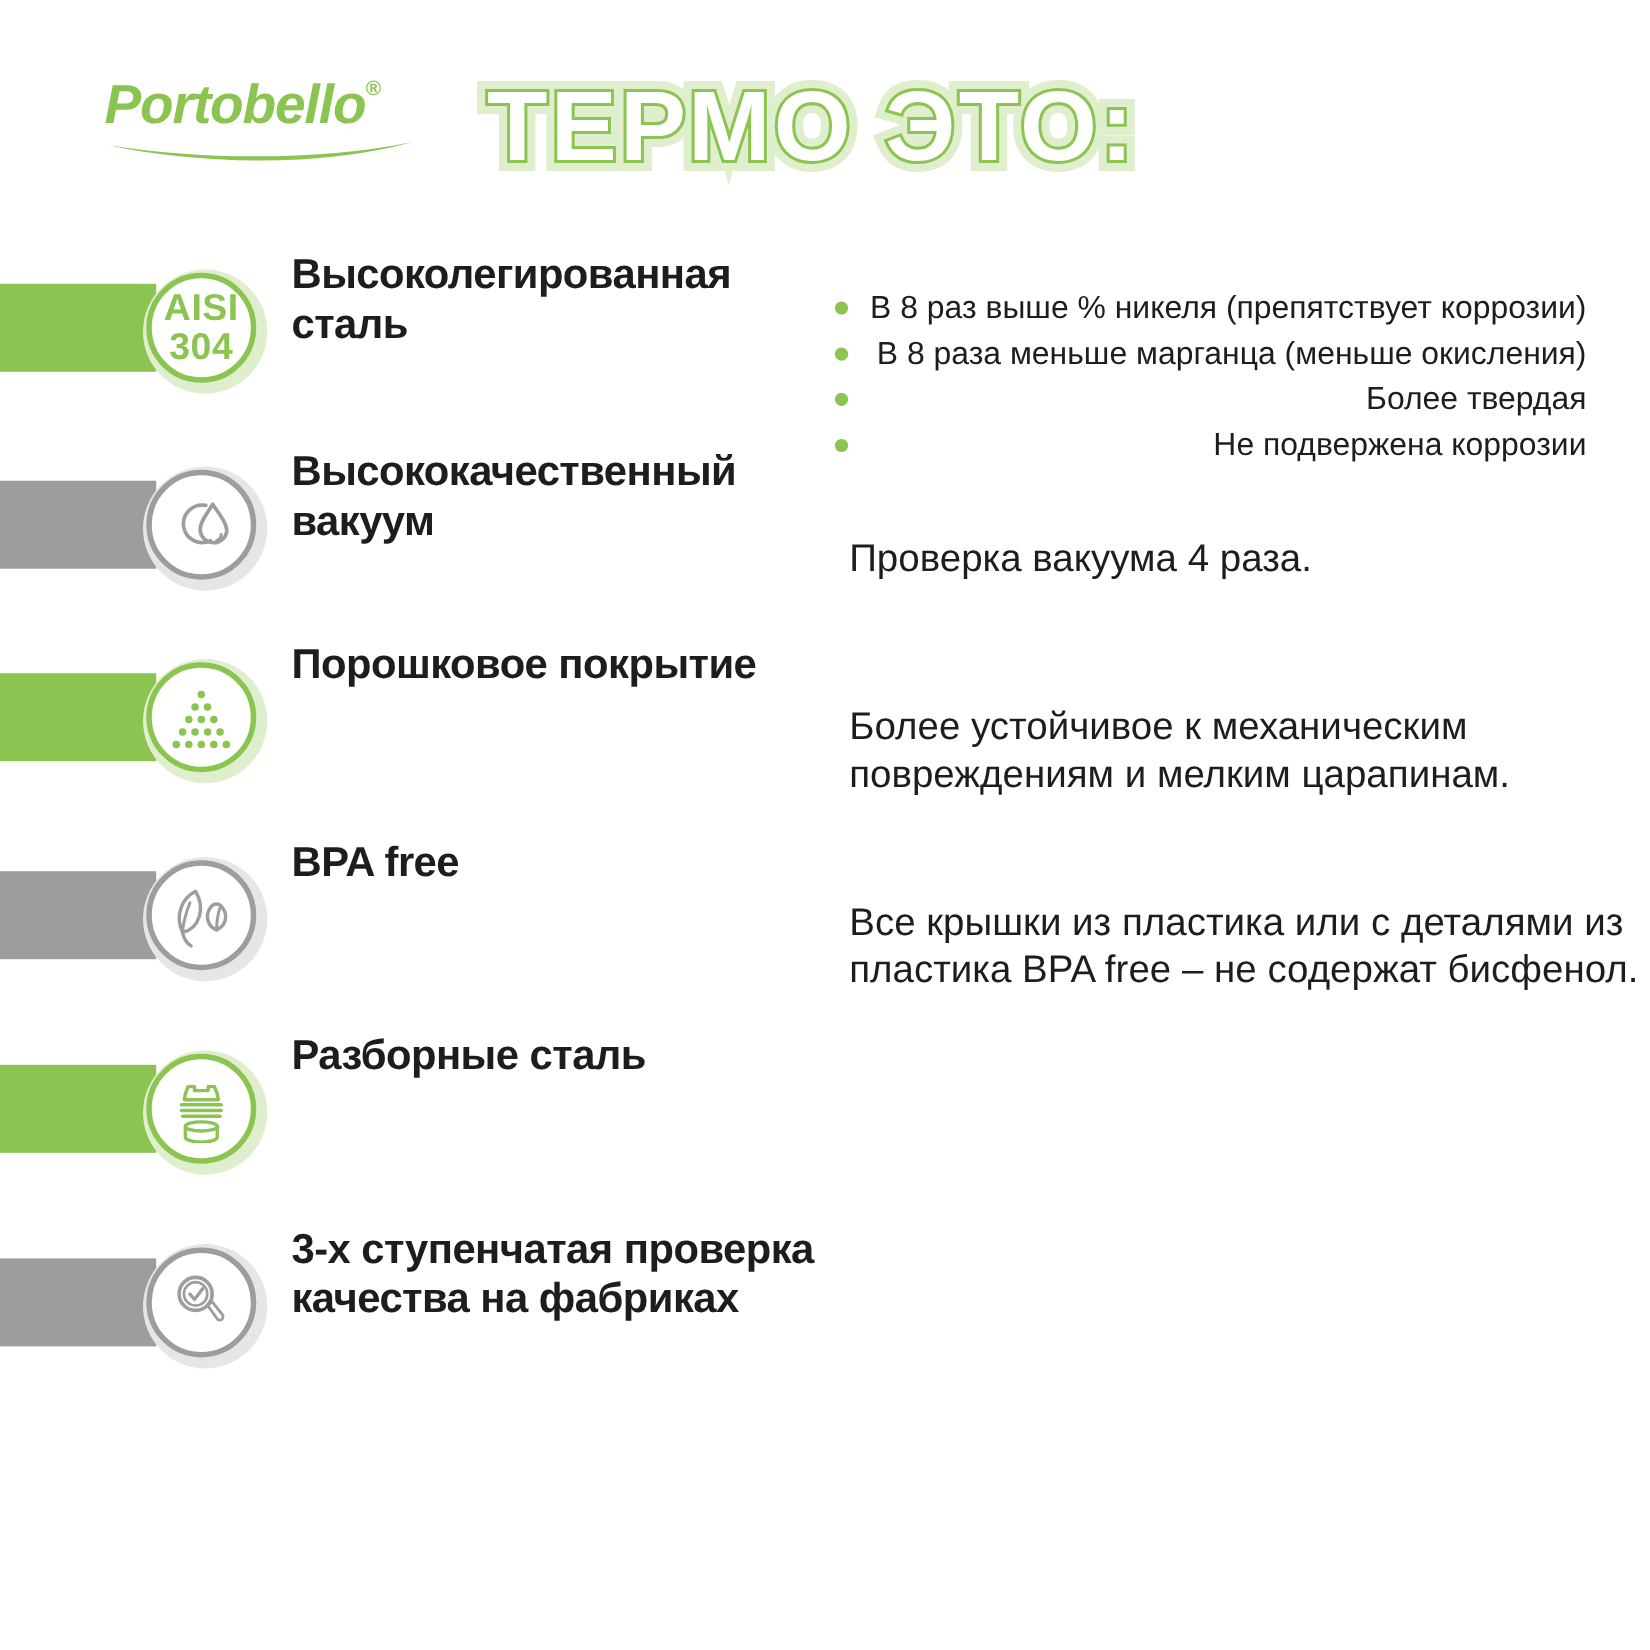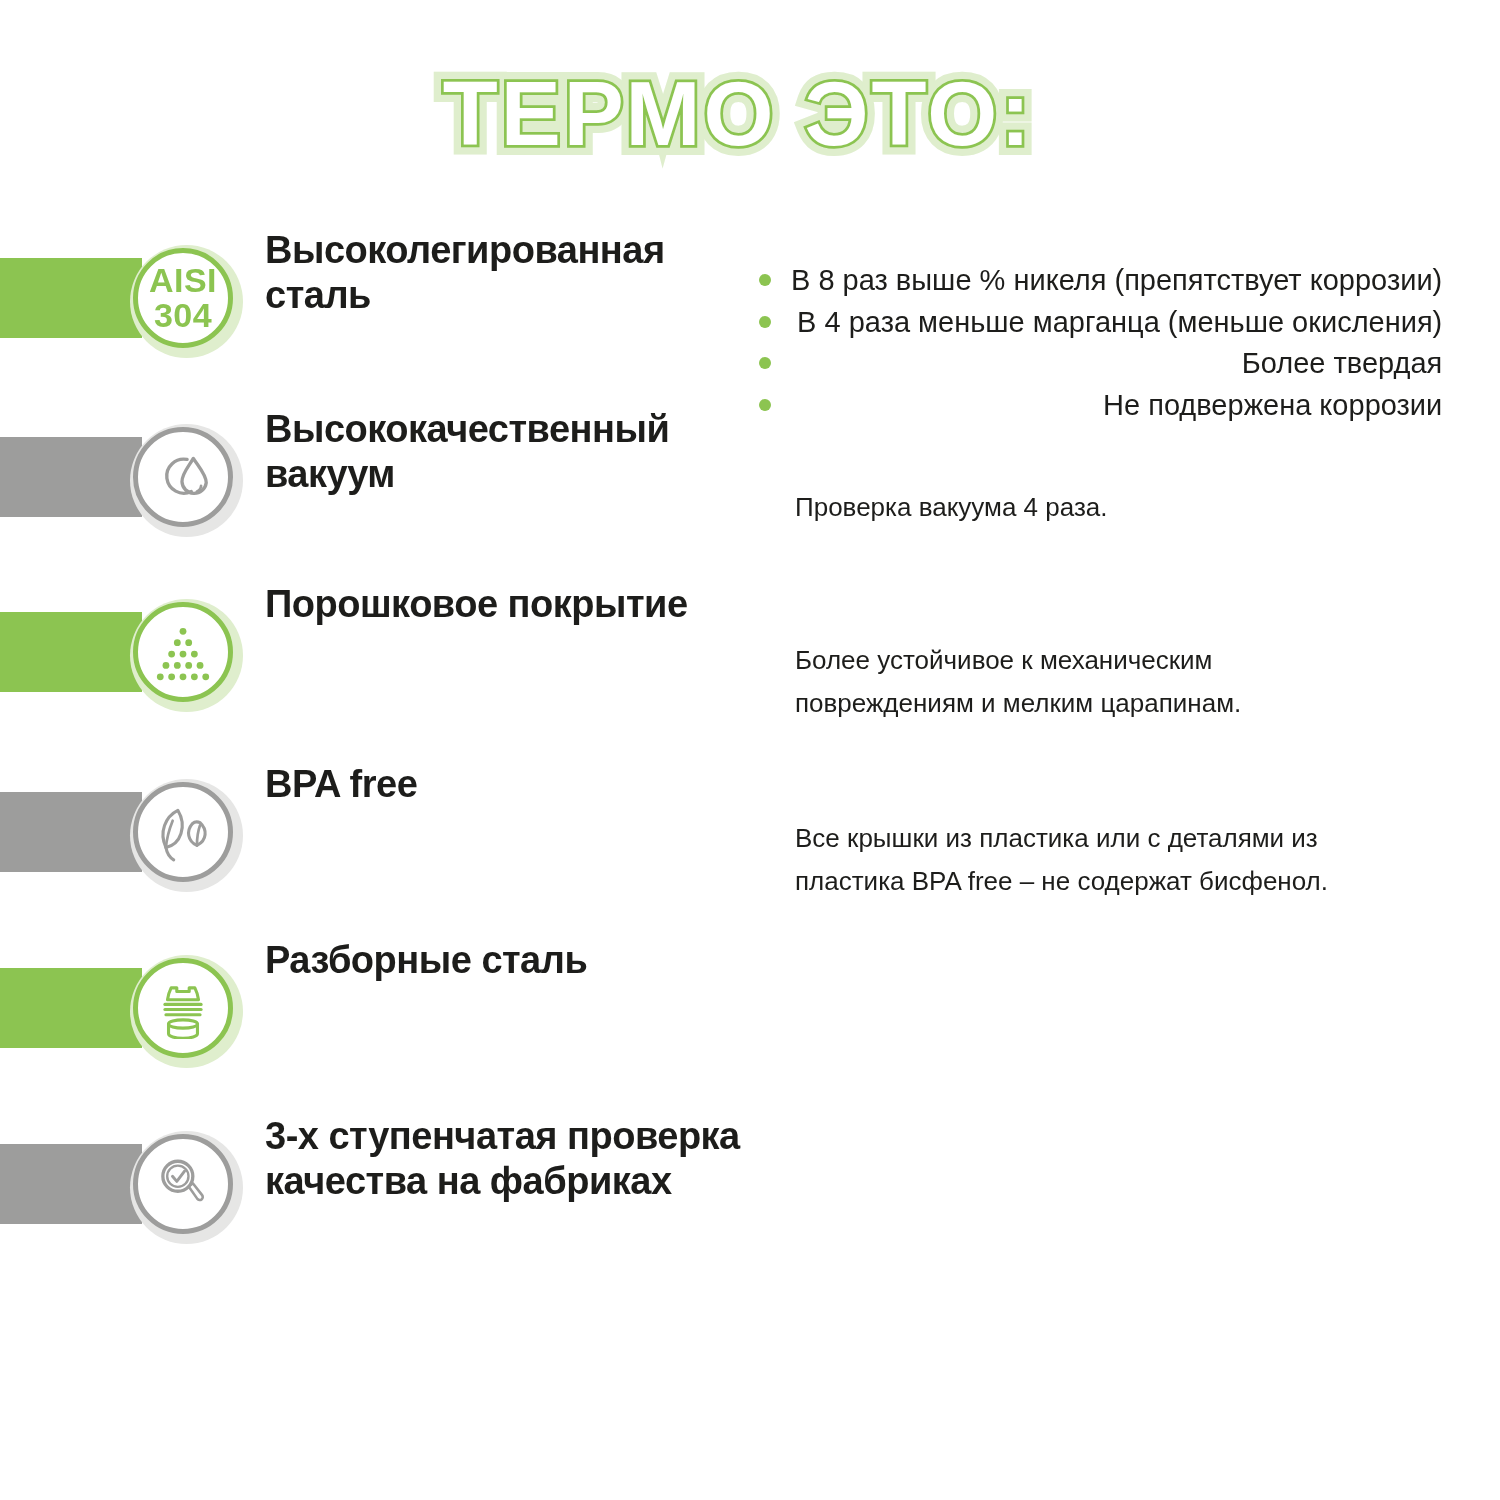--- a/index.html
+++ b/index.html
@@ -49,57 +49,63 @@
   .icon{width:62px;height:62px;display:block;}
   .icon path,.icon circle,.icon ellipse,.icon line{fill:none;stroke-linecap:round;stroke-linejoin:round;}
   .green .icon path,.green .icon circle,.green .icon ellipse,.green .icon line{stroke:var(--green);}
   .gray  .icon path,.gray  .icon circle,.gray  .icon ellipse,.gray  .icon line{stroke:var(--gray);}
   .icon circle.dot{fill:var(--green);stroke:none;}
 
   .title{position:absolute;left:265px;top:0;height:140px;display:flex;}
   .title span{font-size:38px;font-weight:700;line-height:1.18;letter-spacing:-0.5px;
               white-space:pre-line;color:var(--text);}
 
-  .desc{position:absolute;left:795px;font-size:26px;line-height:43px;white-space:pre-line;color:var(--text);}
+  .desc{position:absolute;left:772px;font-size:35px;line-height:43px;white-space:pre-line;color:var(--text);}
   .r1 .desc{top:79px}
   .r2 .desc{top:57px}
   .r3 .desc{top:55px}
   .r4 .desc{top:59px}
 
   .bullets{position:absolute;left:757px;top:32px;margin:0;padding:0;list-style:none;
            font-size:29px;line-height:41.5px;color:var(--text);}
   .bullets li{position:relative;padding-left:34px;white-space:nowrap;text-align:right;}
   .bullets li .dotmark{position:absolute;left:2px;top:14px;width:12px;height:12px;
            border-radius:50%;background:var(--green);}
 </style>
 </head>
 <body>
 
 <div class="canvas">
 
+  <div class="logo">
+    <span class="logo-text">Portobello</span><span class="logo-reg">®</span>
+    <svg class="swoosh" viewBox="0 0 284 22" aria-hidden="true">
+      <path d="M4 6 C90 20 196 20 280 3 C198 26 88 24 4 6 Z"></path>
+    </svg>
+  </div>
 
   <svg class="heading-svg" viewBox="0 0 640 126">
     <text class="t-back" x="320" y="97" text-anchor="middle" font-size="90">ТЕРМО ЭТО:</text>
     <text class="t-front" x="320" y="97" text-anchor="middle" font-size="90">ТЕРМО ЭТО:</text>
   </svg>
 
   <section class="row r0 green">
     <div class="bar"></div>
     <div class="halo"></div>
     <div class="circle">
       <div class="aisi">AISI
 304</div>
     </div>
     <div class="title">
         <span>Высоколегированная
 сталь</span>
       </div>
     <ul class="bullets">
       <li><span class="dotmark"></span><span>В 8 раз выше % никеля (препятствует коррозии)</span></li>
-      <li><span class="dotmark"></span><span>В 4 раза меньше марганца (меньше окисления)</span></li>
+      <li><span class="dotmark"></span><span>В 8 раза меньше марганца (меньше окисления)</span></li>
       <li><span class="dotmark"></span><span>Более твердая</span></li>
       <li><span class="dotmark"></span><span>Не подвержена коррозии</span></li>
     </ul>
   </section>
 
   <section class="row r1 gray">
     <div class="bar"></div>
     <div class="halo"></div>
     <div class="circle">
       <svg class="icon" viewBox="0 0 60 60" aria-hidden="true">

